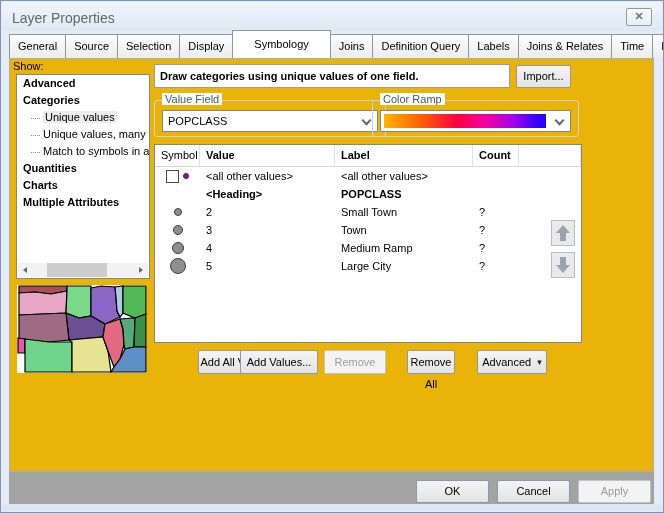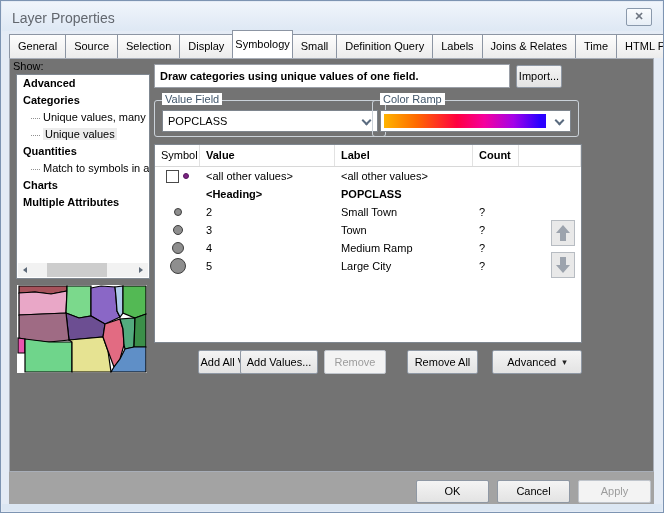--- a/index.html
+++ b/index.html
@@ -16,25 +16,25 @@
   .close-btn { position:absolute; right:10px; top:6px; width:26px; height:18px;
                background:linear-gradient(#FAFCFE,#E7EEF6); border:1px solid #8A99AC;
                border-radius:2px; color:#6E7682; font-weight:bold; font-size:11px;
                line-height:15px; text-align:center; cursor:default; }
 
   
   .tabstrip { position:absolute; left:8px; top:33px; height:24px; display:flex; align-items:flex-end; }
   .tab { height:24px; padding:0 8px; line-height:22px; background:linear-gradient(#FDFDFD,#ECECEC);
          border:1px solid #8C95A3; border-bottom:none; margin-right:-1px; white-space:nowrap; }
   .tab.active { position:relative; z-index:5; top:0; height:28px; margin-top:-4px;
-                background:#fff; line-height:26px; padding:0 2px; }
+                background:#fff; line-height:26px; padding:0 21px; }
 
   
   .page { position:absolute; left:8px; top:57px; width:645px; height:414px;
-          background:#737373; border:1px solid #A8AEB8; z-index:1;text-decoration:underline; }
+          background:#eab308; border:1px solid #A8AEB8; z-index:1;text-decoration:underline; }
 
   .show-label { position:absolute; left:3px; top:1px; }
 
   
   .tree { position:absolute; left:6px; top:15px; width:134px; height:205px;
           background:#fff; border:1px solid #7F8790; overflow:hidden; }
   .tree-item { height:17px; line-height:17px; padding-left:6px; white-space:nowrap; cursor:default; }
   .tree-item.parent { font-weight:bold; }
   .tree-item.child { padding-left:14px; font-weight:normal; }
   .tree-item.child .connector { display:inline-block; width:9px; height:1px;
@@ -53,21 +53,21 @@
   
   .map-box { position:absolute; left:7px; top:226px; width:130px; height:88px; }
 
   
   .desc-box { position:absolute; left:144px; top:5px; width:356px; height:24px;
               border:1px solid #9A9FA7; line-height:22px; padding-left:5px; font-weight:bold;
               background:#fff; white-space:nowrap; }
   .btn { background:linear-gradient(#F4F4F4,#E3E3E3); border:1px solid #8F98A4;
          border-radius:2px; text-align:center; cursor:default; font-size:11px; }
   .btn.disabled { background:#F3F3F3; color:#9C9C9C; border-color:#C0C5CC; }
-  .import-btn { position:absolute; left:506px; top:6px; width:46px; height:23px; line-height:21px; }
+  .import-btn { position:absolute; left:506px; top:6px; width:55px; height:23px; line-height:21px; }
 
   
   .groupbox { position:absolute; border:1px solid #CBD2D9; border-radius:3px; }
   .groupbox .caption { position:absolute; top:-8px; left:7px; background:#fff; padding:0 3px;
                        color:#42576B; }
   .gb-value { left:144px; top:41px; width:232px; height:37px; }
   .gb-ramp  { left:362px; top:41px; width:207px; height:37px; }
   .combo { position:absolute; left:7px; top:9px; right:7px; height:22px; background:#fff;
            border:1px solid #7E858D; }
   .combo .text { position:absolute; left:5px; top:0; line-height:20px; }
@@ -109,22 +109,22 @@
   .arrow-up .head { top:0; border-bottom:8px solid #9CA3AD; }
   .arrow-down .head { bottom:0; border-top:8px solid #9CA3AD; }
   .a-shape .stem { position:absolute; left:4px; width:6px; height:8px; background:#9CA3AD; }
   .arrow-up .stem { bottom:0; } .arrow-down .stem { top:0; }
 
   
   .act { position:absolute; top:291px; height:24px; line-height:22px; }
   .b-addall { left:144px; width:75px;margin-left:44px; }
   .b-addvals { left:230px; width:78px; }
   .b-remove { left:314px; width:62px; }
-  .b-removeall { left:397px; width:71px; }
-  .b-advanced { left:482px; width:90px; }
+  .b-removeall { left:397px; width:48px; }
+  .b-advanced { left:467px; width:70px; }
   .b-advanced .dd { display:inline-block; margin-left:6px; font-size:9px; color:#222;
                     vertical-align:1px; }
 
   
   .bottombar { position:absolute; left:8px; top:471px; width:645px; height:34px; background:#a3a3a3; }
   .dlg-btn { position:absolute; top:8px; width:73px; height:23px; line-height:21px; }
   .b-ok { left:407px; } .b-cancel { left:488px; } .b-apply { left:569px; }
   .bottom-edge { position:absolute; left:1px; right:1px; bottom:1px; height:7px; background:#DCE7F3; }
 </style>
 </head>
@@ -138,39 +138,39 @@
       <span>✕</span>
     </div>
   </div>
 
   <div class="tabstrip">
     <div class="tab"><span>General</span></div>
     <div class="tab"><span>Source</span></div>
     <div class="tab"><span>Selection</span></div>
     <div class="tab"><span>Display</span></div>
     <div class="tab active"><span>Symbology</span></div>
-    <div class="tab"><span>Small</span></div>
+    <div class="tab"><span>Joins</span></div>
     <div class="tab"><span>Definition Query</span></div>
     <div class="tab"><span>Labels</span></div>
     <div class="tab"><span>Joins &amp; Relates</span></div>
     <div class="tab"><span>Time</span></div>
     <div class="tab"><span>HTML Popup</span></div>
   </div>
 
   <div class="page">
 
     <div class="show-label">Show:</div>
 
     <div class="tree">
       <div class="tree-item parent"><span class="label-box">Advanced</span></div>
       <div class="tree-item parent"><span class="label-box">Categories</span></div>
+      <div class="tree-item child selected"><span class="connector"></span><span class="label-box">Unique values</span></div>
       <div class="tree-item child"><span class="connector"></span><span class="label-box">Unique values, many</span></div>
-      <div class="tree-item child selected"><span class="connector"></span><span class="label-box">Unique values</span></div>
+      <div class="tree-item child"><span class="connector"></span><span class="label-box">Match to symbols in a</span></div>
       <div class="tree-item parent"><span class="label-box">Quantities</span></div>
-      <div class="tree-item child"><span class="connector"></span><span class="label-box">Match to symbols in a</span></div>
       <div class="tree-item parent"><span class="label-box">Charts</span></div>
       <div class="tree-item parent"><span class="label-box">Multiple Attributes</span></div>
       <div class="hscroll">
         <div class="hs-btn hs-left">
             <span class="tri"></span>
           </div>
         <div class="hs-track">
             <div class="hs-thumb"></div>
           </div>
         <div class="hs-btn hs-right">

